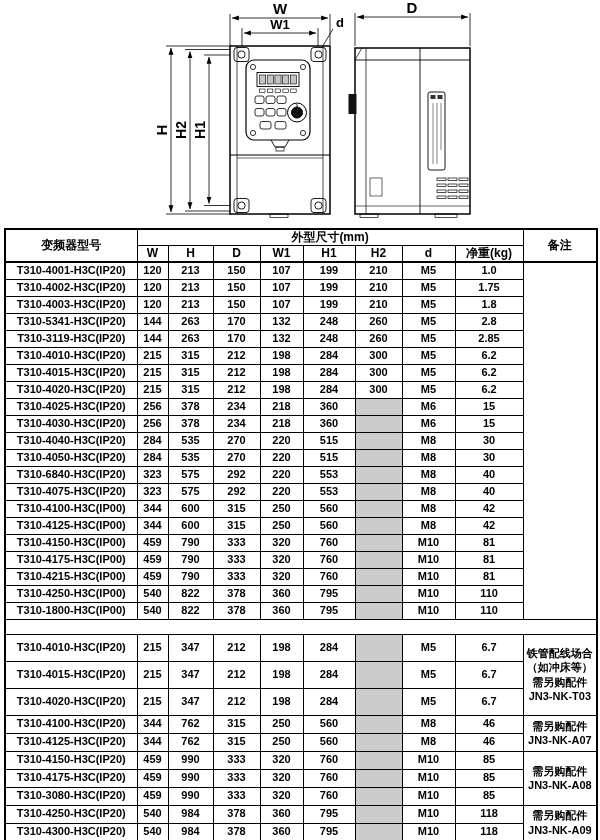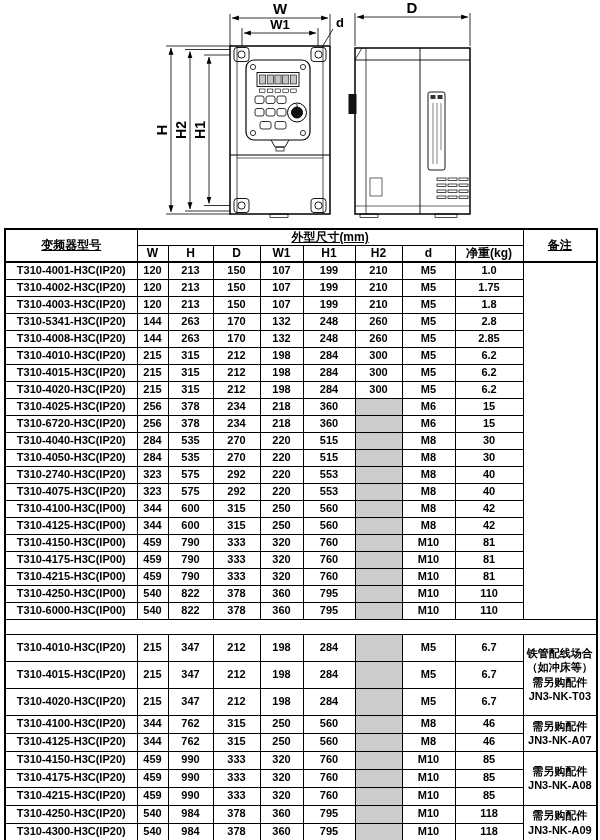--- a/index.html
+++ b/index.html
@@ -5,21 +5,21 @@
   html,body{margin:0;padding:0;}
   body{width:600px;height:840px;background:#fff;font-family:"Liberation Sans",sans-serif;color:#000;}
   .diagram-wrap{width:600px;height:228px;overflow:hidden;background:#fff;}
   svg{display:block;}
   svg text{font-family:"Liberation Sans",sans-serif;font-weight:bold;fill:#000;}
   table.spec{border-collapse:collapse;table-layout:fixed;width:592px;margin-left:4px;border:2px solid #000;}
   .spec td,.spec th{border:1px solid #000;padding:0;margin:0;text-align:center;vertical-align:middle;
     font-weight:bold;font-size:11px;line-height:1.05;overflow:hidden;}
   .spec thead th{font-size:12px;}
   .spec thead{border-bottom:2px solid #000;}
-  tr.hr1{height:16px;text-decoration:underline;}
+  tr.hr1{height:16px;}
   tr.hr2{height:17px;}
   tr.s1{height:17px;}
   tr.sep{height:15px;}
   tr.tall{height:27px;}
   tr.s2{height:18px;}
   td.gray{background:#cccccc;}
   td.remark{font-size:11px;white-space:pre-line;line-height:1.3;}
   td.model{font-size:11px;}
 </style>
 </head>
@@ -234,21 +234,21 @@
         <td>144</td>
         <td>263</td>
         <td>170</td>
         <td>132</td>
         <td>248</td>
         <td>260</td>
         <td>M5</td>
         <td>2.8</td>
       </tr>
       <tr class="s1">
-        <td class="model">T310-4008-H3C(IP20)</td>
+        <td class="model">T310-3119-H3C(IP20)</td>
         <td>144</td>
         <td>263</td>
         <td>170</td>
         <td>132</td>
         <td>248</td>
         <td>260</td>
         <td>M5</td>
         <td>2.85</td>
       </tr>
       <tr class="s1">
@@ -289,21 +289,21 @@
         <td>256</td>
         <td>378</td>
         <td>234</td>
         <td>218</td>
         <td>360</td>
         <td class="gray"></td>
         <td>M6</td>
         <td>15</td>
       </tr>
       <tr class="s1">
-        <td class="model">T310-6720-H3C(IP20)</td>
+        <td class="model">T310-4030-H3C(IP20)</td>
         <td>256</td>
         <td>378</td>
         <td>234</td>
         <td>218</td>
         <td>360</td>
         <td class="gray"></td>
         <td>M6</td>
         <td>15</td>
       </tr>
       <tr class="s1">
@@ -322,21 +322,21 @@
         <td>284</td>
         <td>535</td>
         <td>270</td>
         <td>220</td>
         <td>515</td>
         <td class="gray"></td>
         <td>M8</td>
         <td>30</td>
       </tr>
       <tr class="s1">
-        <td class="model">T310-2740-H3C(IP20)</td>
+        <td class="model">T310-6840-H3C(IP20)</td>
         <td>323</td>
         <td>575</td>
         <td>292</td>
         <td>220</td>
         <td>553</td>
         <td class="gray"></td>
         <td>M8</td>
         <td>40</td>
       </tr>
       <tr class="s1">
@@ -410,21 +410,21 @@
         <td>540</td>
         <td>822</td>
         <td>378</td>
         <td>360</td>
         <td>795</td>
         <td class="gray"></td>
         <td>M10</td>
         <td>110</td>
       </tr>
       <tr class="s1">
-        <td class="model">T310-6000-H3C(IP00)</td>
+        <td class="model">T310-1800-H3C(IP00)</td>
         <td>540</td>
         <td>822</td>
         <td>378</td>
         <td>360</td>
         <td>795</td>
         <td class="gray"></td>
         <td>M10</td>
         <td>110</td>
       </tr>
       <tr class="sep">
@@ -509,21 +509,21 @@
         <td>459</td>
         <td>990</td>
         <td>333</td>
         <td>320</td>
         <td>760</td>
         <td class="gray"></td>
         <td>M10</td>
         <td>85</td>
       </tr>
       <tr class="s2">
-        <td class="model">T310-4215-H3C(IP20)</td>
+        <td class="model">T310-3080-H3C(IP20)</td>
         <td>459</td>
         <td>990</td>
         <td>333</td>
         <td>320</td>
         <td>760</td>
         <td class="gray"></td>
         <td>M10</td>
         <td>85</td>
       </tr>
       <tr class="s2">

